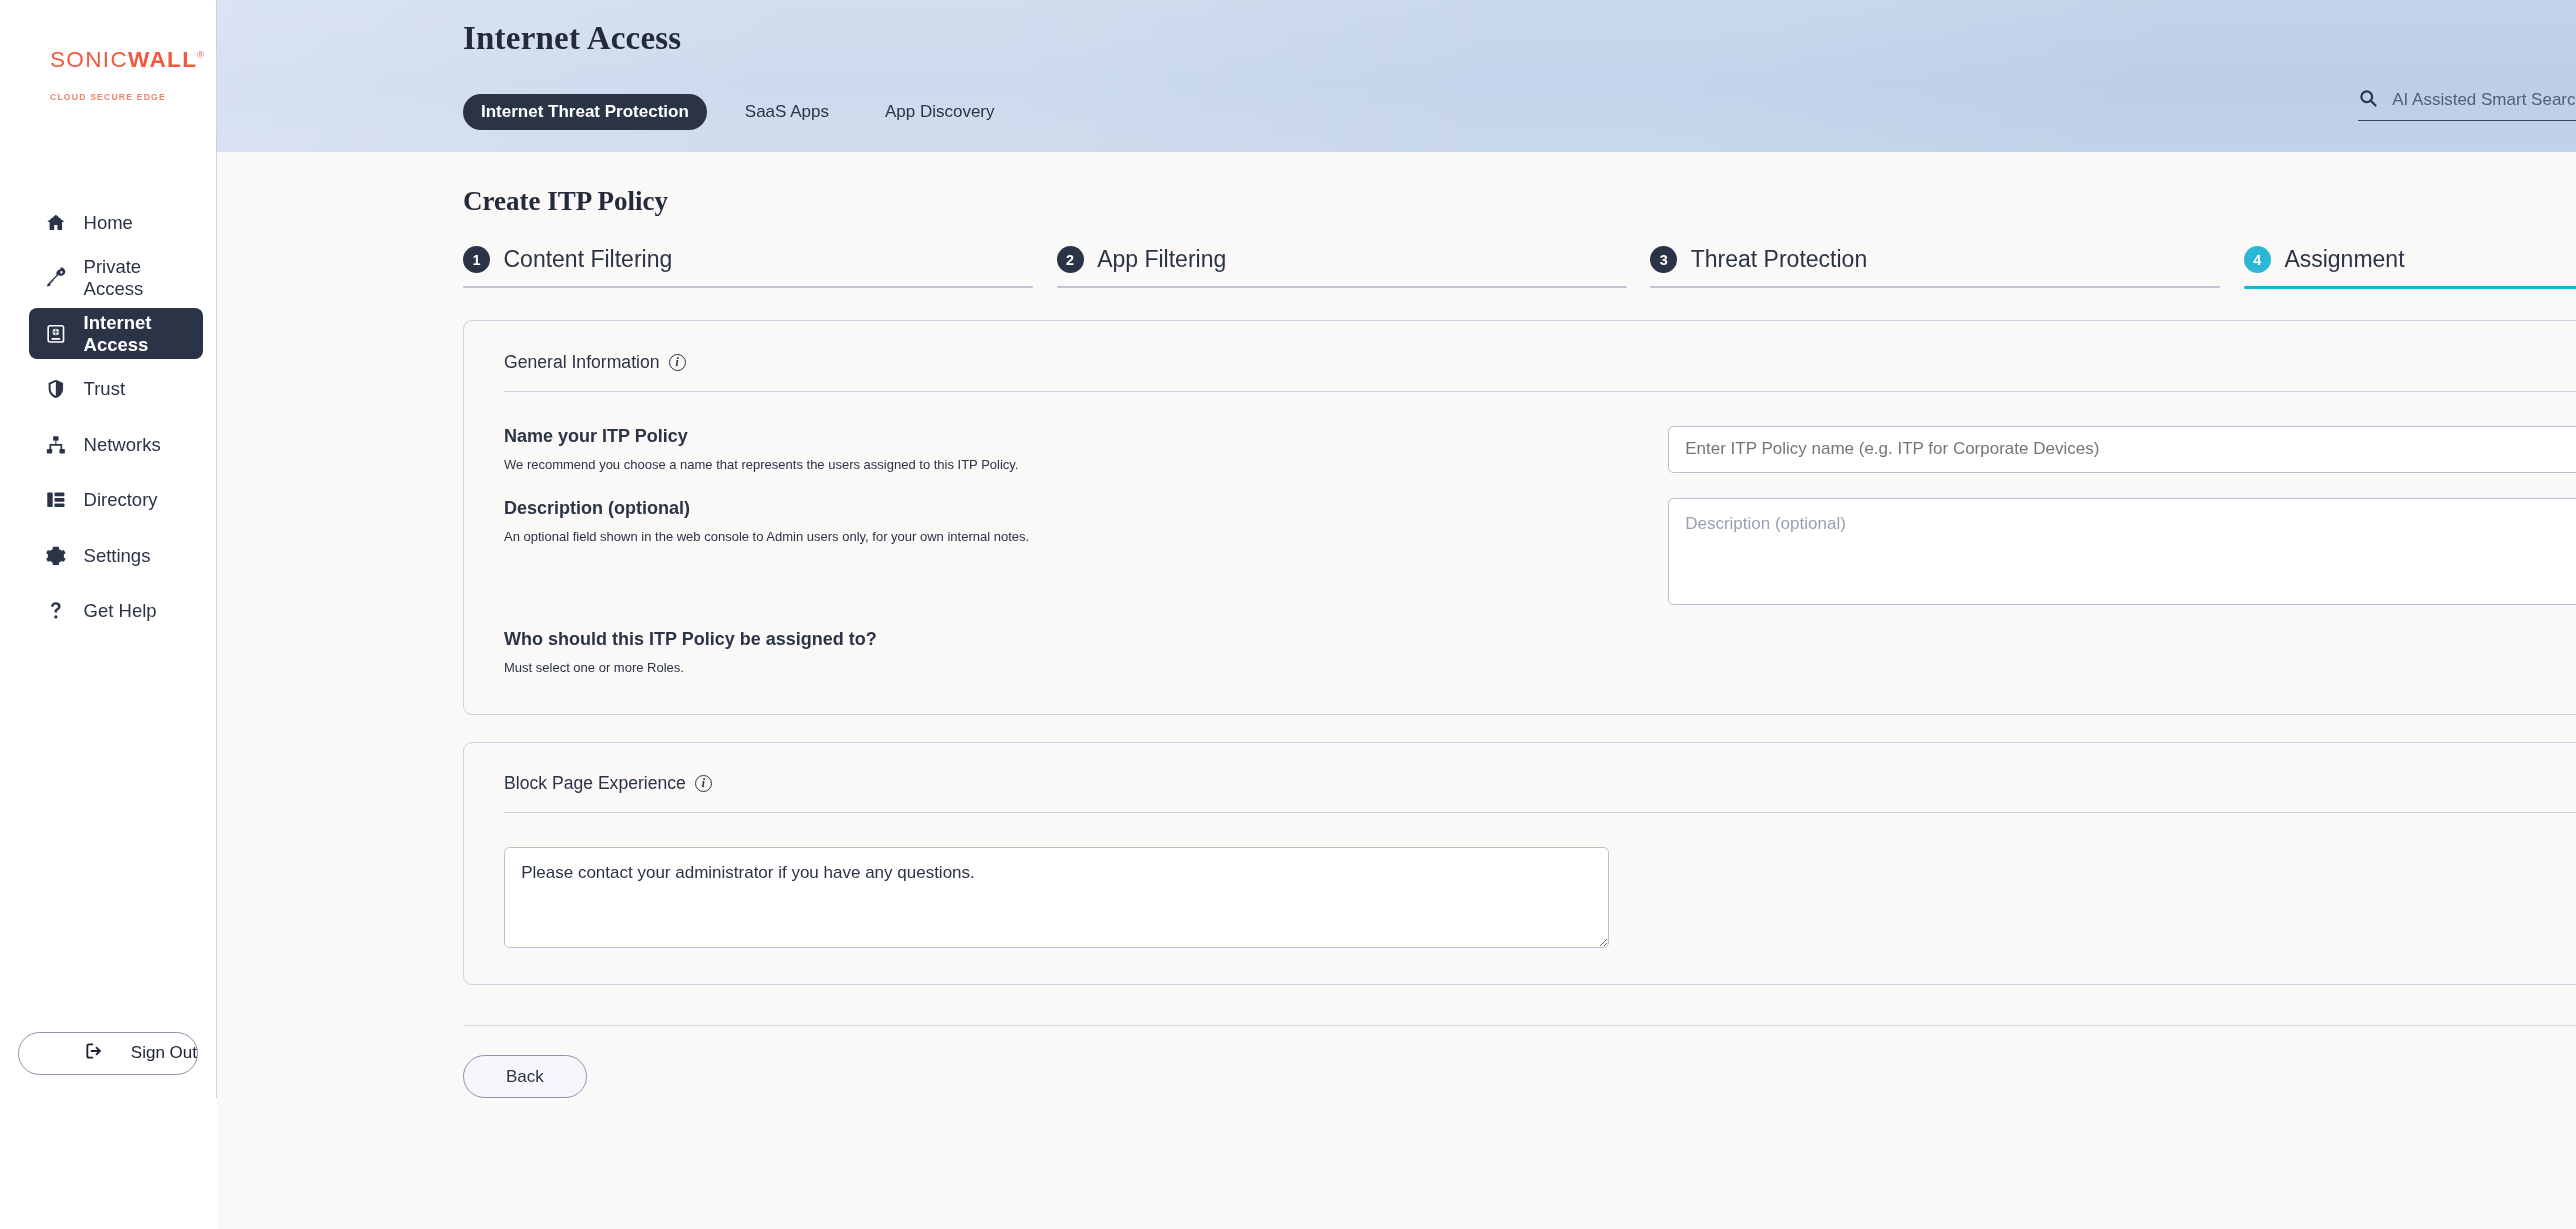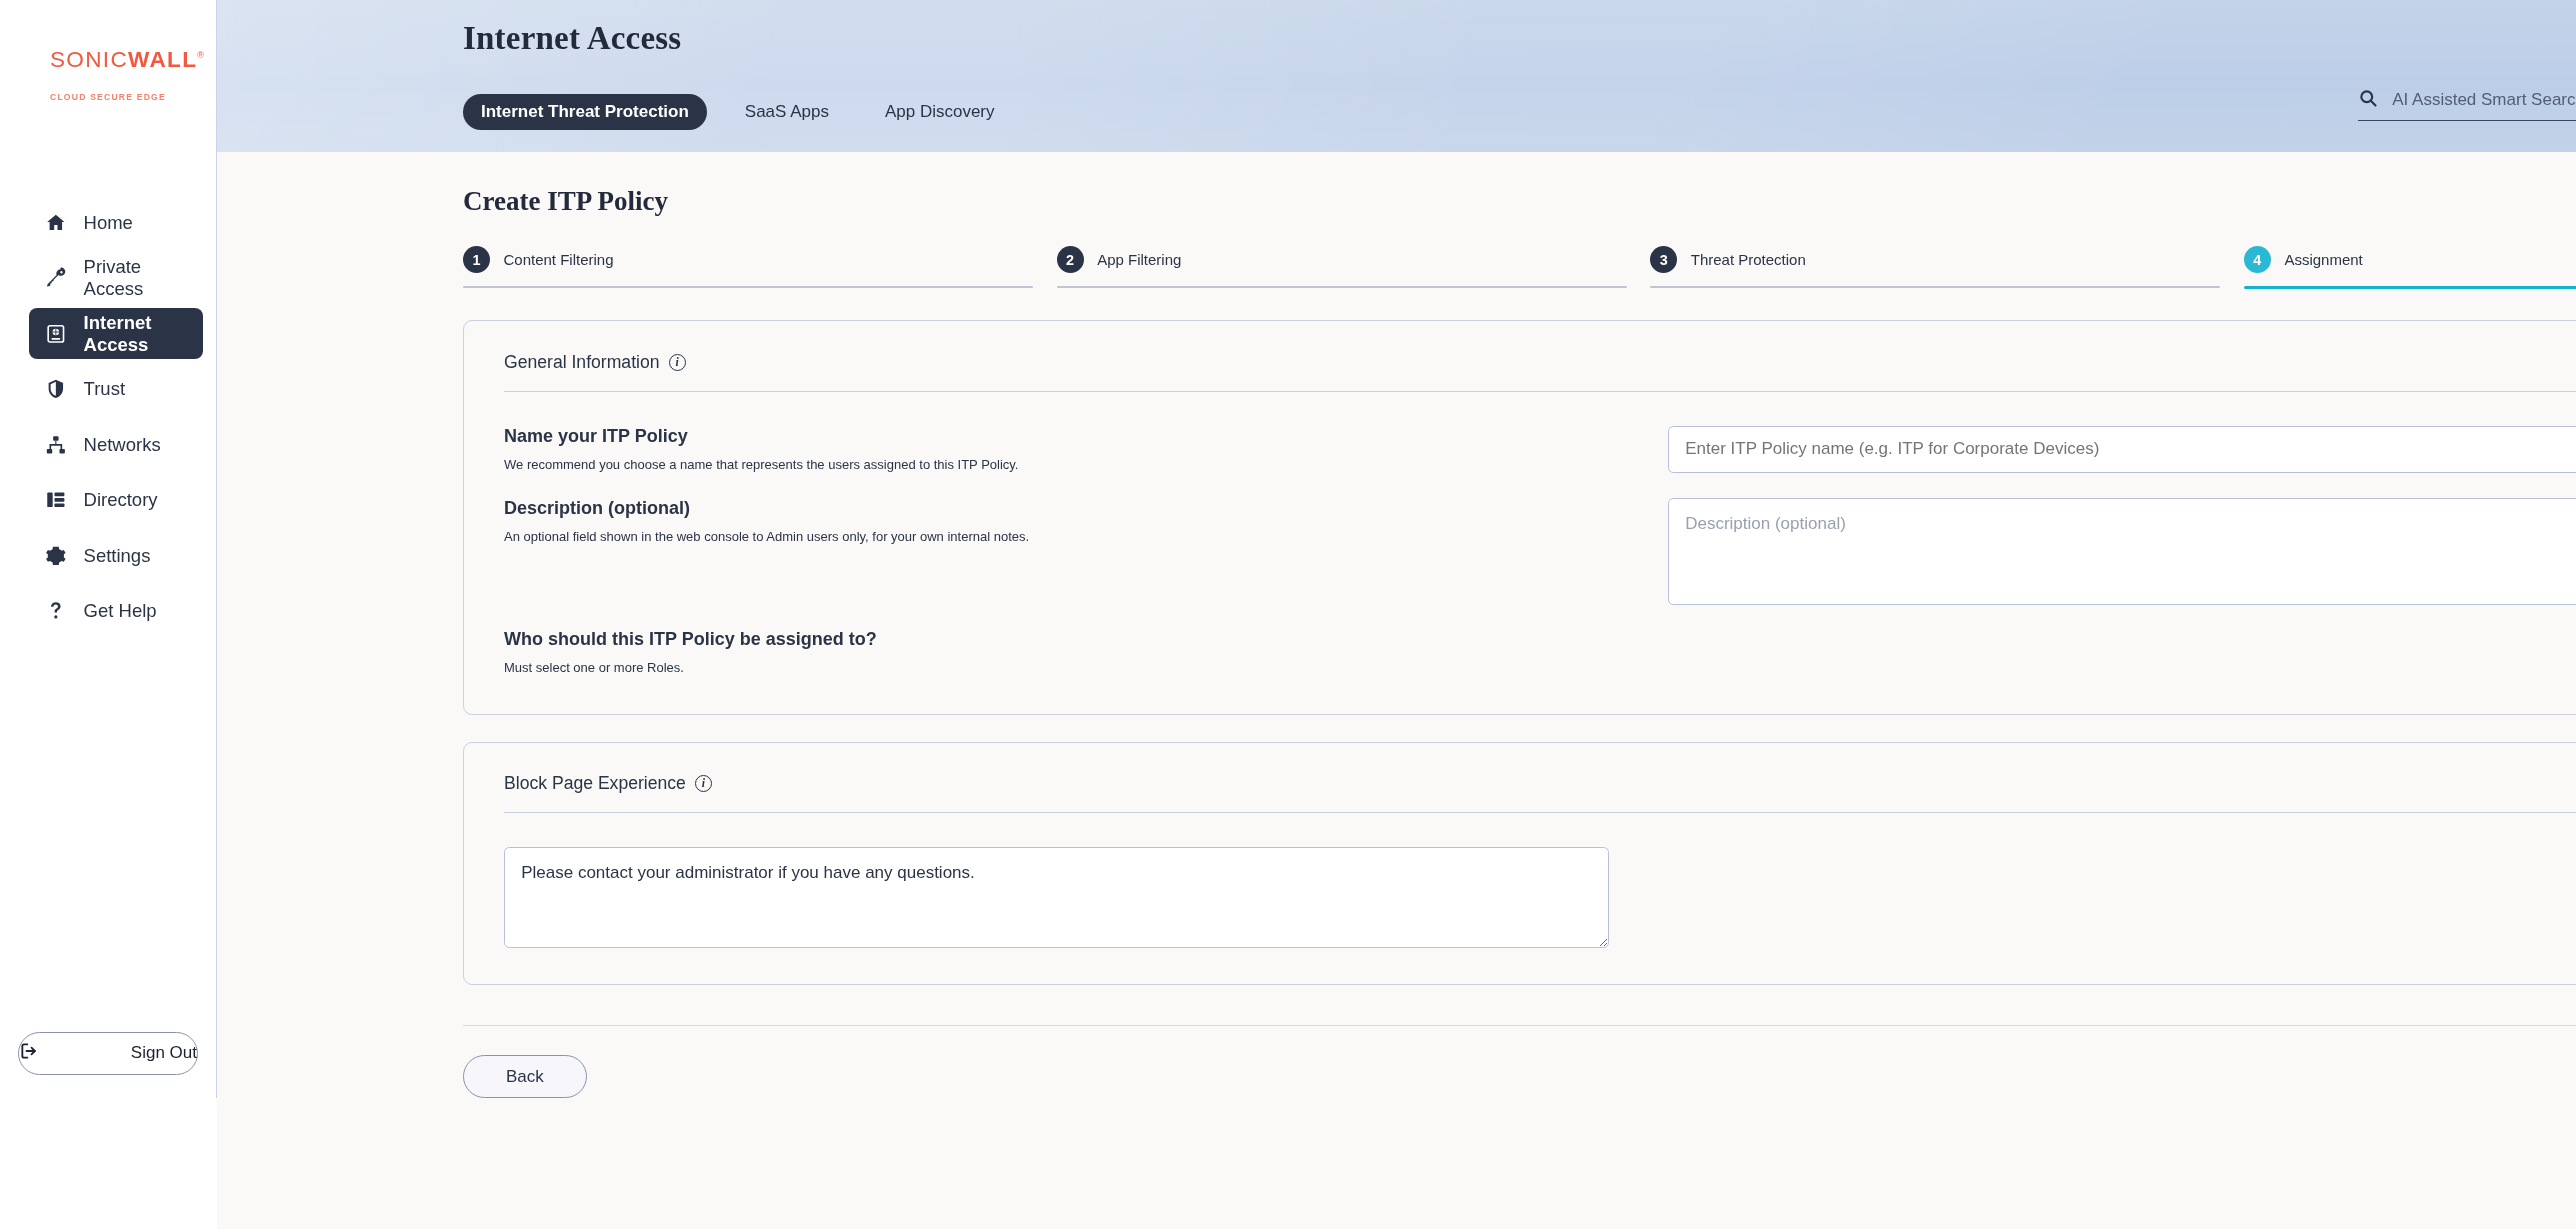--- a/index.html
+++ b/index.html
@@ -39,21 +39,21 @@
     border-radius: 8.1px; cursor: pointer;
     color: #2b3346; font-size: 18.5px;
   }
   .nav-item.active { background: #2b3346; color: #ffffff; font-weight: 600; }
   .nav-item .ico { width: 22.6px; height: 22.6px; display: flex; align-items: center; justify-content: center; flex: 0 0 22.6px; }
   .nav-item svg { display: block; }
   .signout-wrap { position: absolute; bottom: 23.5px; left: 18px; right: 18px; }
   .signout-btn {
     width: 100%; height: 43px; border-radius: 21.7px;
     border: 0.9px solid #8a93ab; background: #ffffff;
-    display: flex; align-items: center; justify-content: space-between; gap: 27px;
+    display: flex; align-items: center; justify-content: flex-end; gap: 27px;
     font-size: 17px; color: #1d2230; cursor: pointer;
   }
 
   
   .main { flex: 1; height: 1229px; display: flex; flex-direction: column; background: #faf9f7; }
 
   .topbar {
     height: 152px; min-height: 152px; position: relative;
     background:
       linear-gradient(118deg, rgba(255,255,255,0.20) 0%, rgba(255,255,255,0) 22%),
@@ -96,21 +96,21 @@
   .steps { display: flex; margin: 29px 0 0 246px; gap: 23.5px; padding-right: 32.5px; }
   .step { flex: 1; cursor: pointer; }
   .step-row { display: flex; align-items: center; gap: 13.5px; padding-bottom: 12.6px; }
   .step-num {
     width: 27px; height: 27px; border-radius: 50%;
     background: #2b3346; color: #ffffff;
     display: flex; align-items: center; justify-content: center;
     font-size: 14.4px; font-weight: 700; flex: 0 0 27px;
   }
   .step.active .step-num { background: #2bb8d4; color: #ffffff; }
-  .step-label { font-size: 15px; color: #2b3346; }
+  .step-label { font-size: 23px; color: #2b3346; }
   .step-bar { height: 2.7px; background: #c2c3d6; border-radius: 1.8px; }
   .step.active .step-bar { height: 3.6px; background: #14b2cf; }
 
   .card {
     margin: 31px 0 0 246px; margin-right: 32.5px;
     background: #faf9f7;
     border: 0.9px solid #ccd0e0;
     border-radius: 9px;
     padding: 25px 40px 36px 40px;
   }

